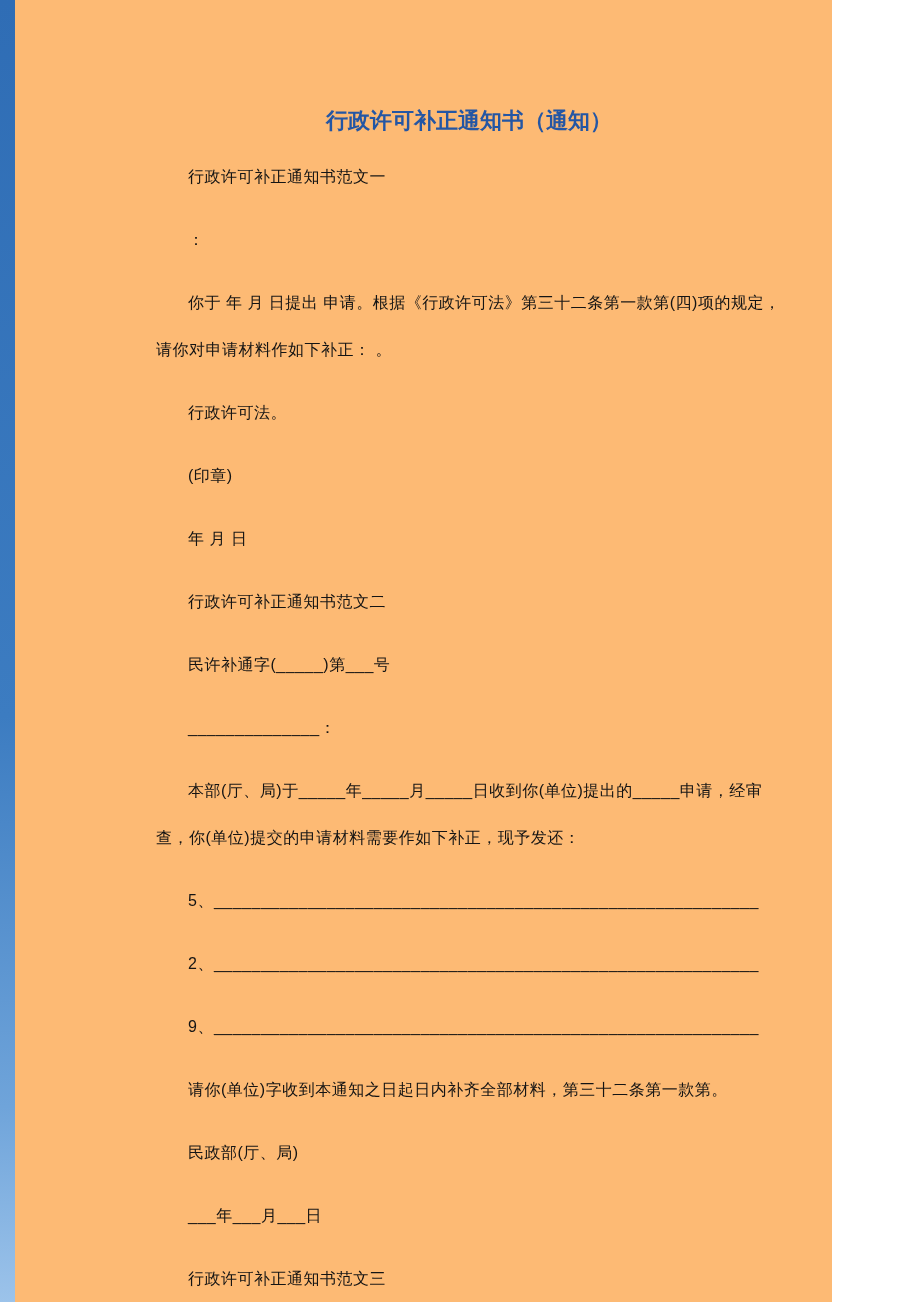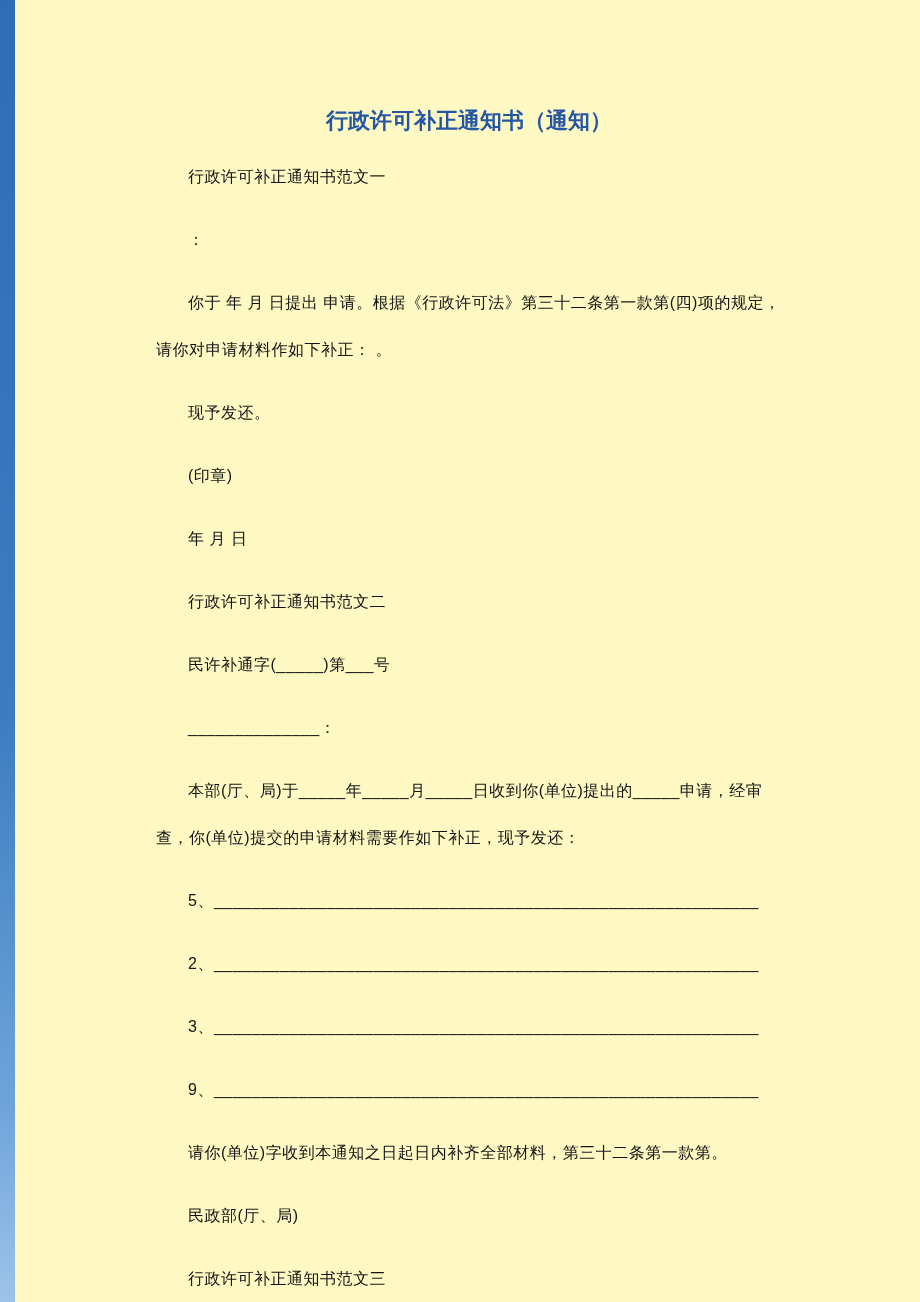--- a/index.html
+++ b/index.html
@@ -2,23 +2,23 @@
 <html><head>
 <meta charset="utf-8">
 <style>
   html, body {
     margin: 0;
     padding: 0;
     background: #ffffff;
   }
   .page {
     position: relative;
-    width: 920px;
+    width: 832px;
     height: 1302px;
-    background: #fef9c3;
+    background: #fdba74;
     overflow: hidden;
     font-family: "Liberation Sans", "DejaVu Sans", sans-serif;
   }
   .accent-stripe {
     position: absolute;
     left: 0;
     top: 0;
     width: 15px;
     height: 100%;
     background: linear-gradient(180deg, #2f6db5 0%, #3c7cc1 55%, #6fa4da 85%, #9cc3ea 100%);
@@ -51,30 +51,29 @@
 <body>
 
 <div class="page">
   <div class="accent-stripe"></div>
   <div class="content">
     <h1 class="doc-title">行政许可补正通知书（通知）</h1>
     <div class="doc-body">
       <p>行政许可补正通知书范文一</p>
       <p>：</p>
       <p>你于  年  月  日提出  申请。根据《行政许可法》第三十二条第一款第(四)项的规定，请你对申请材料作如下补正：  。</p>
-      <p>现予发还。</p>
+      <p>行政许可法。</p>
       <p>(印章)</p>
       <p>年  月  日</p>
       <p>行政许可补正通知书范文二</p>
       <p>民许补通字(_____)第___号</p>
       <p>______________：</p>
       <p>本部(厅、局)于_____年_____月_____日收到你(单位)提出的_____申请，经审查，你(单位)提交的申请材料需要作如下补正，现予发还：</p>
       <p>5、__________________________________________________________</p>
       <p>2、__________________________________________________________</p>
-      <p>3、__________________________________________________________</p>
       <p>9、__________________________________________________________</p>
       <p>请你(单位)字收到本通知之日起日内补齐全部材料，第三十二条第一款第。</p>
       <p>民政部(厅、局)</p>
+      <p>___年___月___日</p>
       <p>行政许可补正通知书范文三</p>
-      <p>___年___月___日</p>
     </div>
   </div>
 </div>
 
 </body></html>

